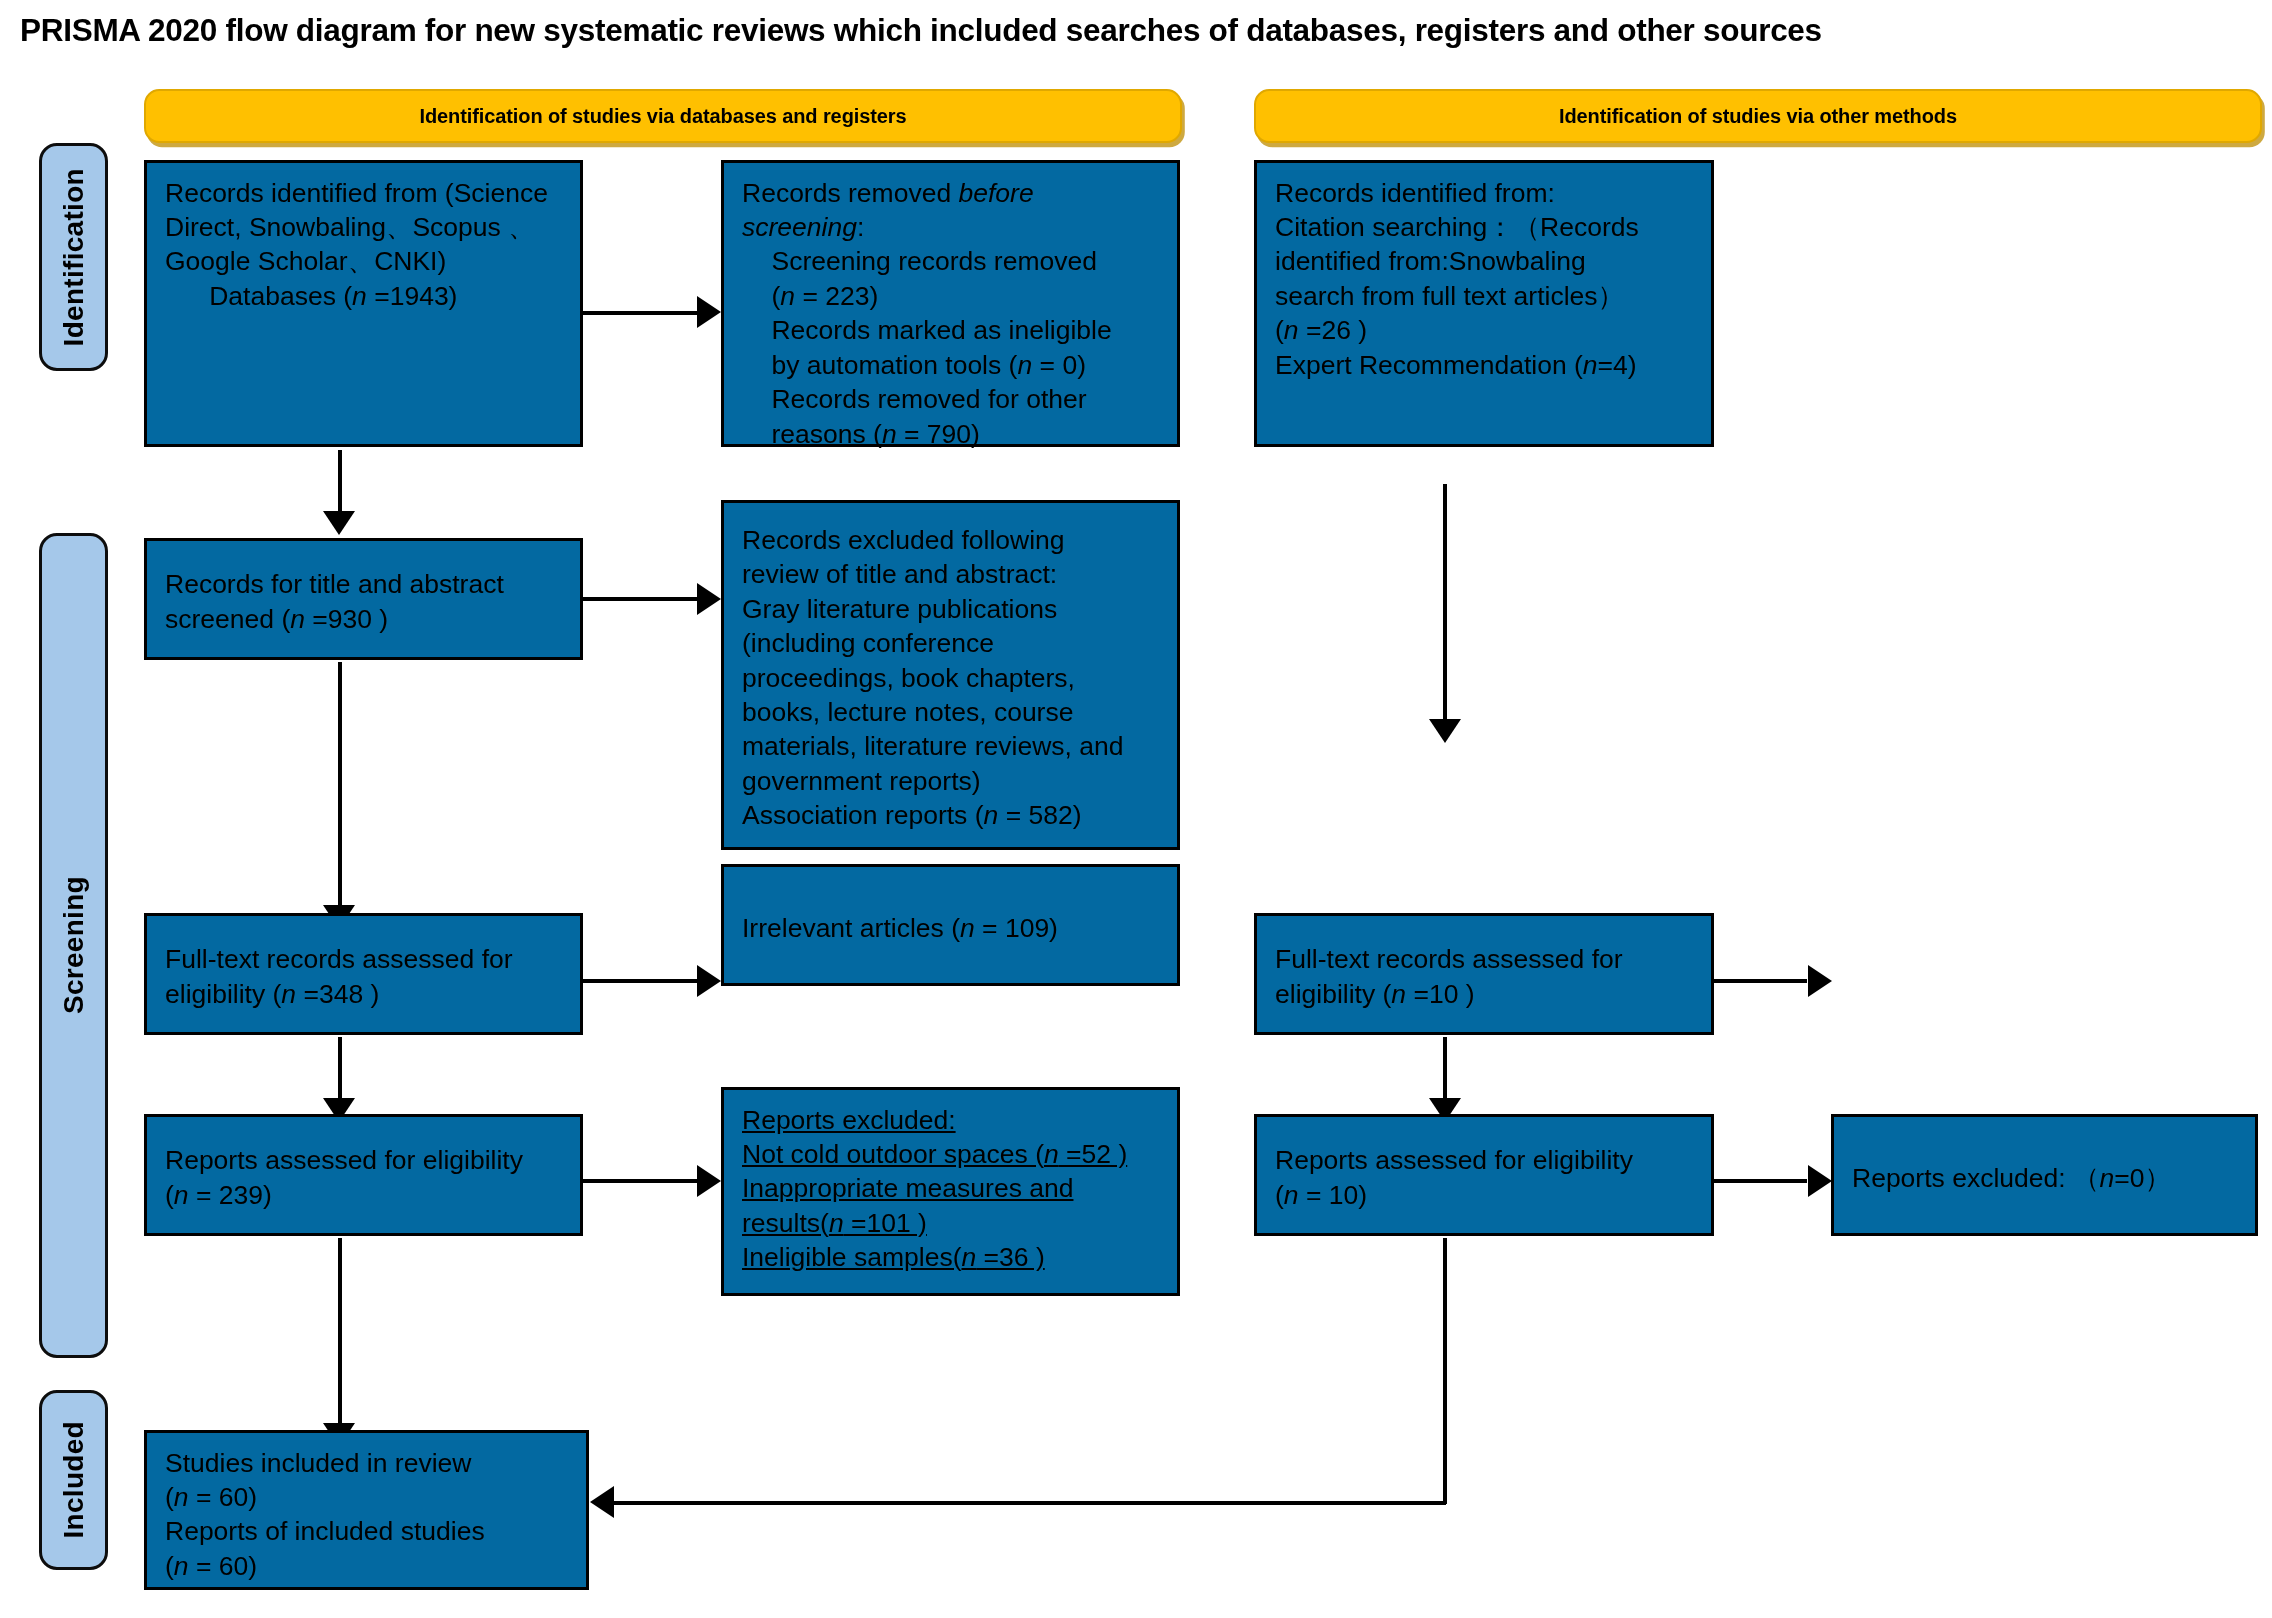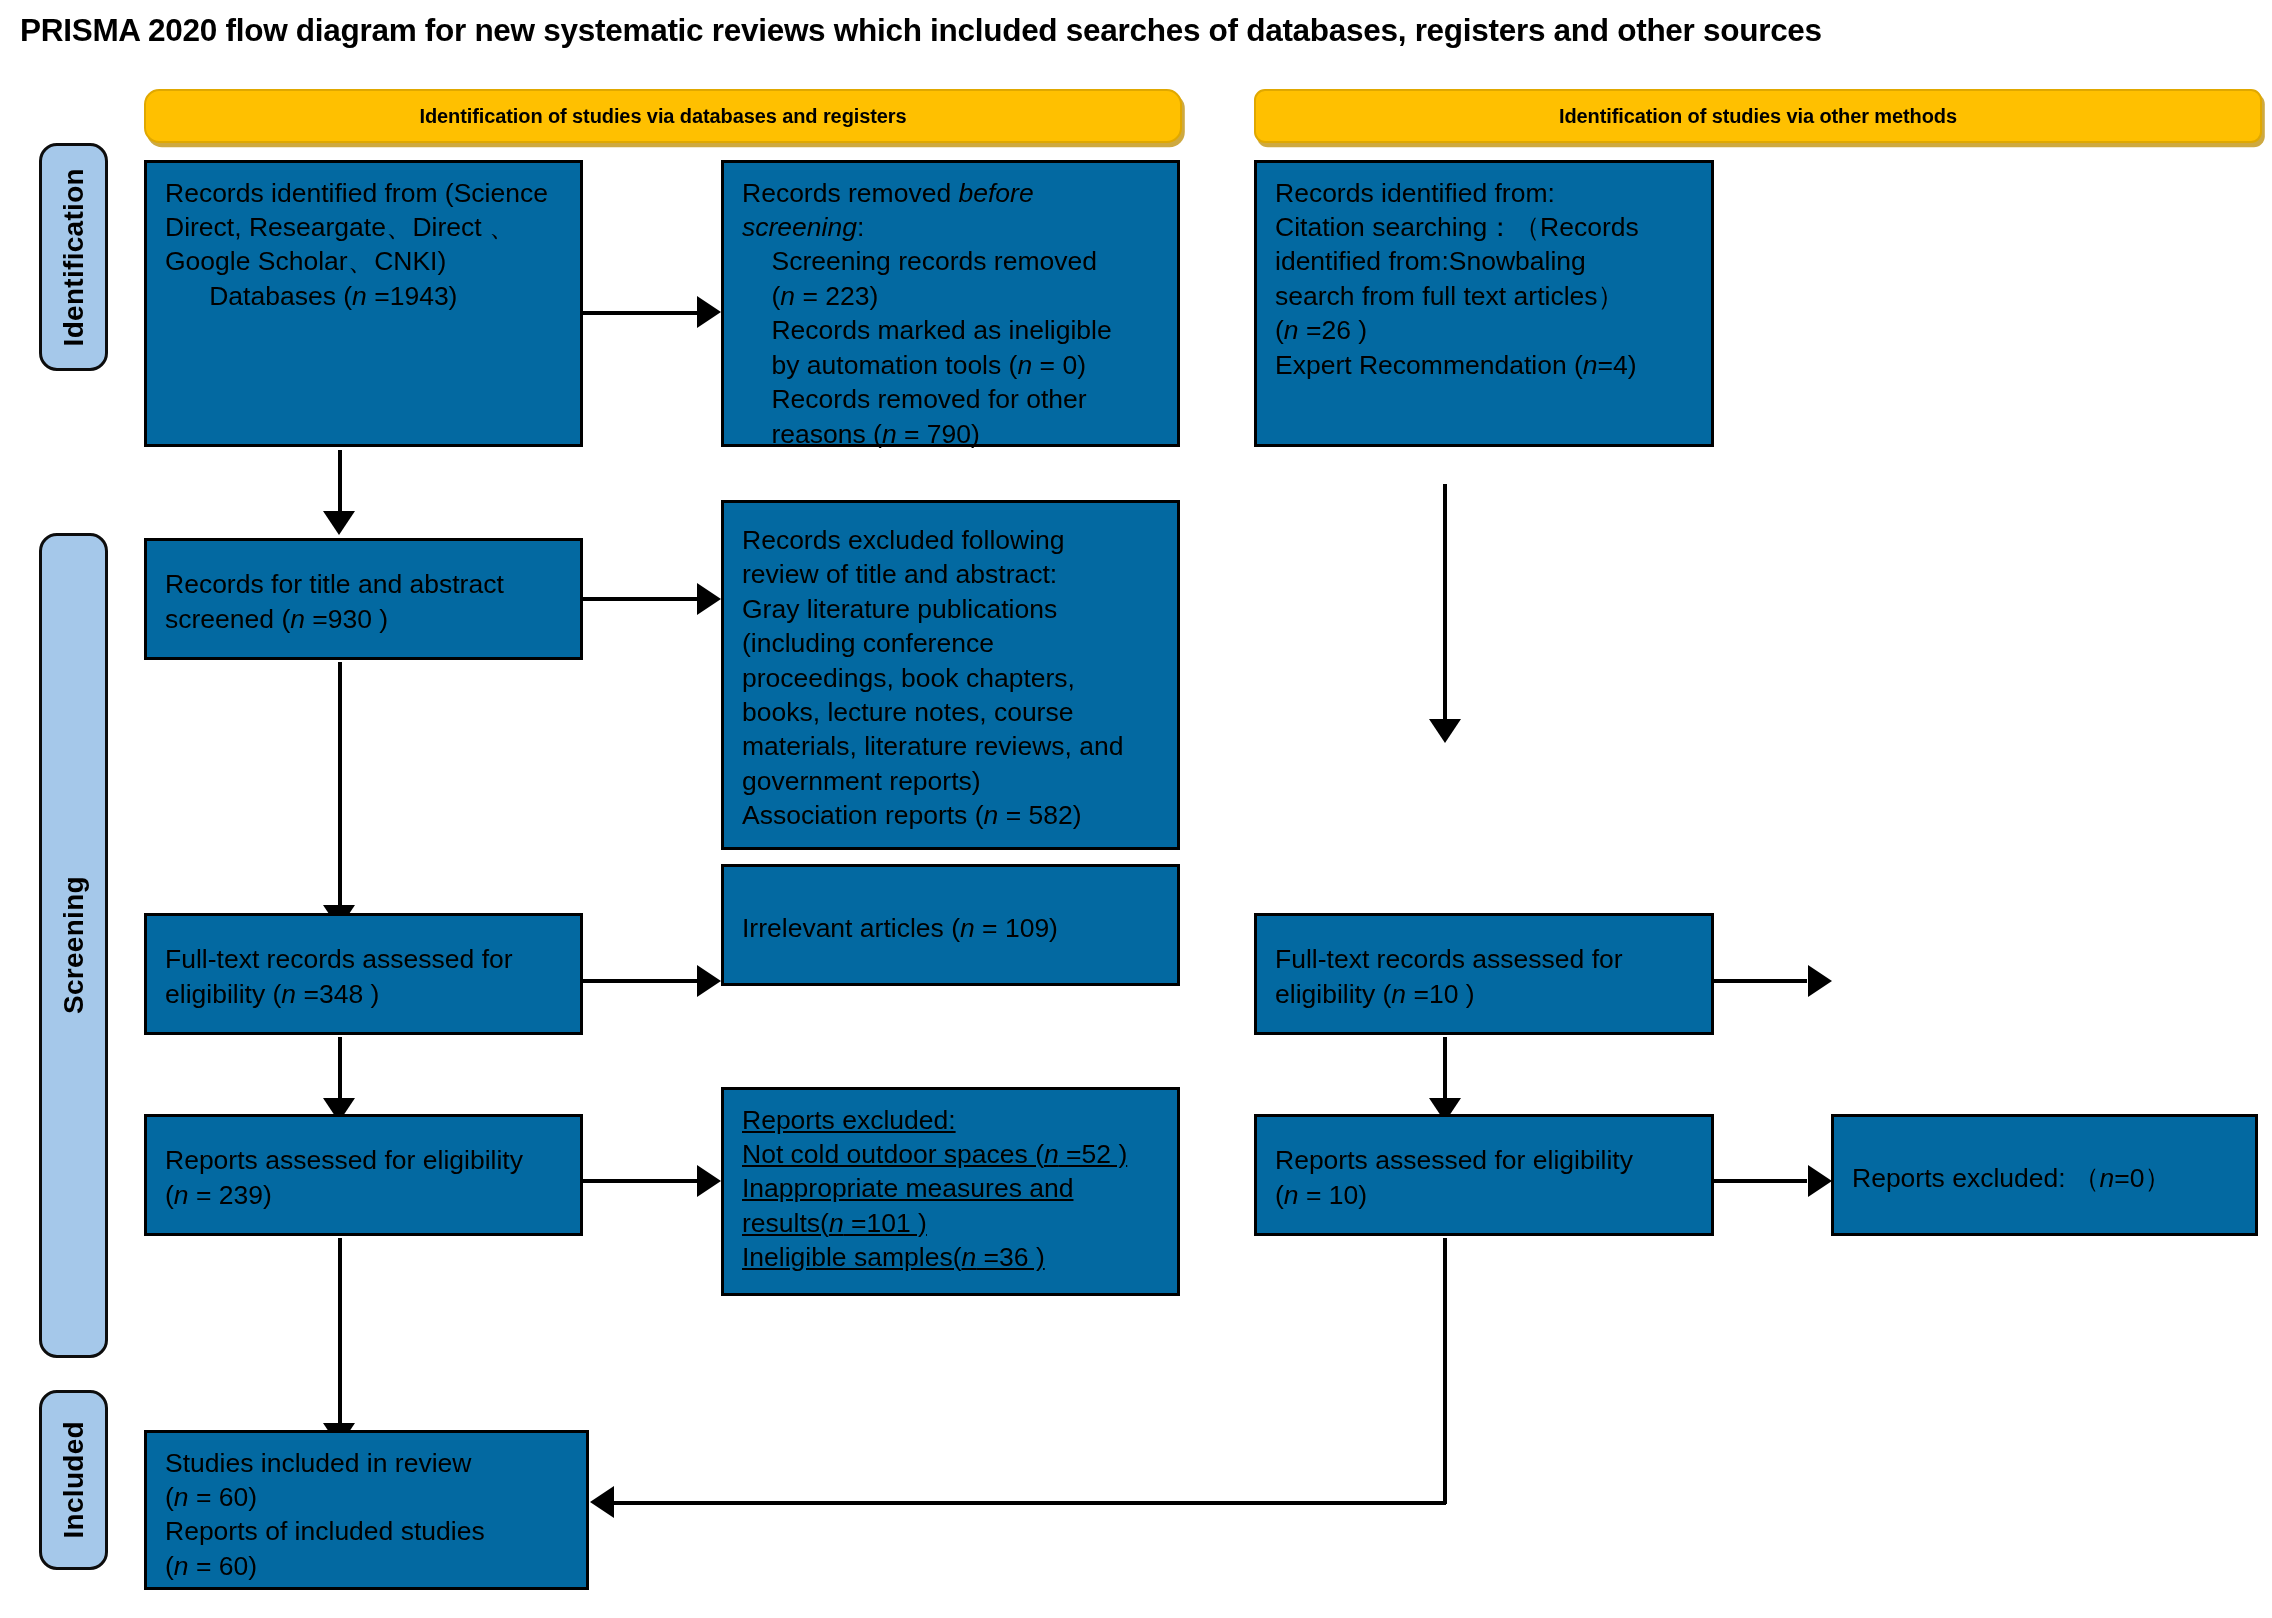--- a/index.html
+++ b/index.html
@@ -103,39 +103,39 @@
 <body>
 
 <div id="canvas">
 
   <div id="diagram-title">PRISMA 2020 flow diagram for new systematic reviews which included searches of databases, registers and other sources</div>
 
   <div class="section-header" style="left:144px; top:89px; width:1034px; height:50px;">
     <span>Identification of studies via databases and registers</span>
   </div>
 
-  <div class="section-header" style="left:1254px; top:89px; width:1004px; height:50px;border-radius:11px;">
+  <div class="section-header" style="left:1254px; top:89px; width:1004px; height:50px;">
     <span>Identification of studies via other methods</span>
   </div>
 
   <div class="stage-tab" style="left:39px; top:143px; width:63px; height:222px;">
     <span>Identification</span>
   </div>
 
   <div class="stage-tab" style="left:39px; top:533px; width:63px; height:819px;">
     <span>Screening</span>
   </div>
 
   <div class="stage-tab" style="left:39px; top:1390px; width:63px; height:174px;">
     <span>Included</span>
   </div>
 
   <div class="node-box" style="left:144px; top:160px; width:439px; height:287px;">
     <div class="txt">Records identified from (Science</div>
-    <div class="txt">Direct, Researgate、Direct 、</div>
+    <div class="txt">Direct, Snowbaling、Scopus 、</div>
     <div class="txt">Google Scholar、CNKI)</div>
     <div class="txt"><span>      Databases (</span><em>n</em><span> =1943)</span></div>
   </div>
 
   <div class="node-box" style="left:721px; top:160px; width:459px; height:287px;">
     <div class="txt"><span>Records removed </span><em>before</em></div>
     <div class="txt"><em>screening</em><span>:</span></div>
     <div class="txt">    Screening records removed</div>
     <div class="txt"><span>    (</span><em>n</em><span> = 223)</span></div>
     <div class="txt">    Records marked as ineligible</div>

